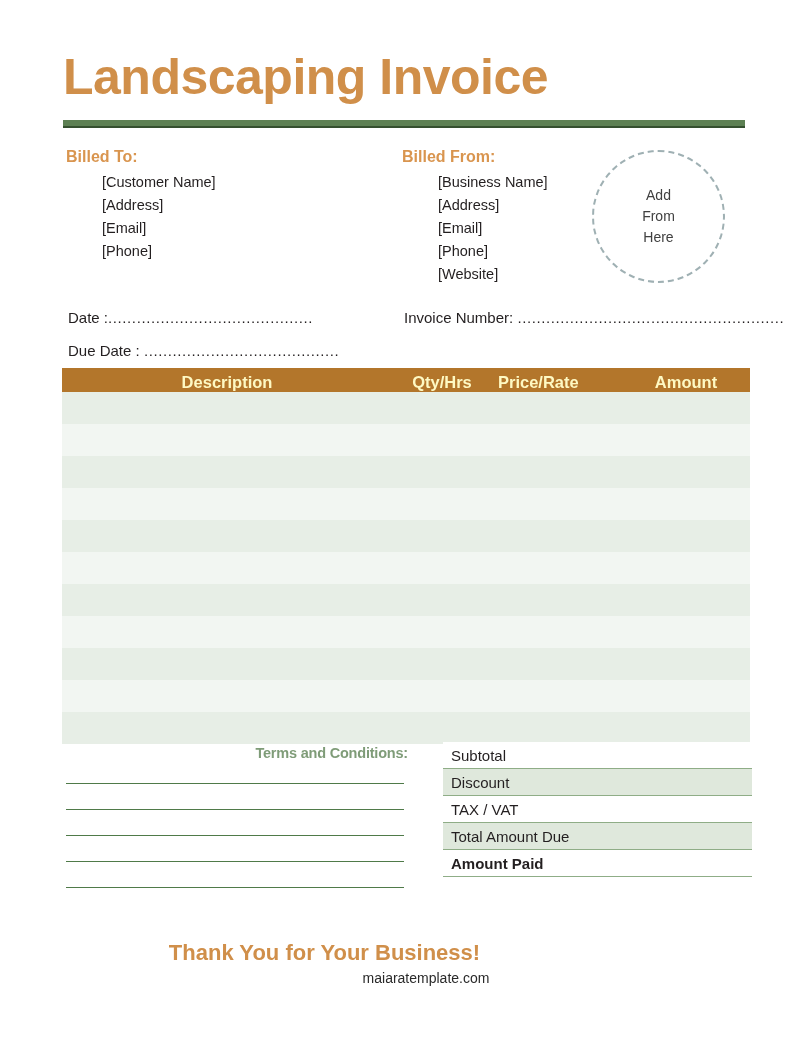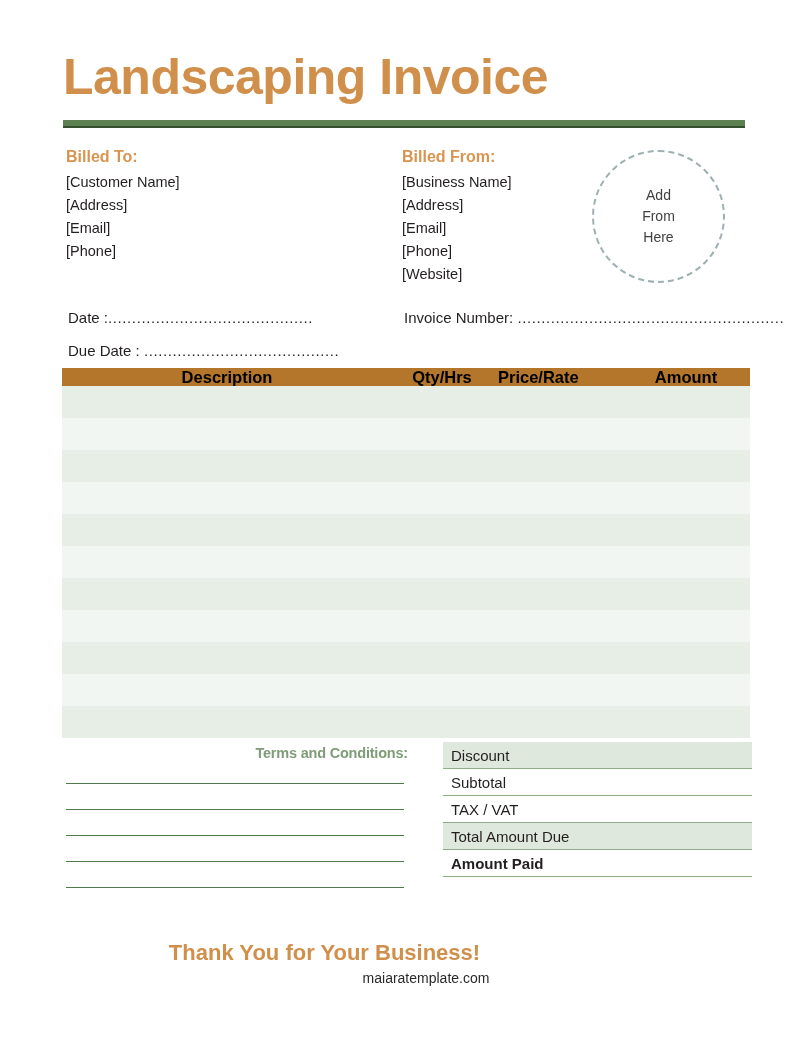--- a/index.html
+++ b/index.html
@@ -60,21 +60,21 @@
     line-height: 23px;
     color: #231f20;
   }
   .party-heading {
     font-size: 16px;
     font-weight: bold;
     color: #d9954f;
     margin-bottom: 2px;
     line-height: 24px;
   }
-  .party-line { display: block; }
+  .party-line { display: block; margin-left: 36px; }
 
   #billed-to  { left: 66px;  top: 145px; }
   #billed-from{ left: 402px; top: 145px; }
 
   
   .logo-circle {
     position: absolute;
     left: 592px;
     top: 150px;
     width: 133px;
@@ -111,23 +111,23 @@
   
   .items-table {
     position: absolute;
     left: 62px;
     top: 368px;
     width: 688px;
   }
   .items-head {
     display: flex;
     background: #b3762b;
-    height: 18px;
-    align-items: center;
-    color: #000000;
+    height: 24px;
+    align-items: flex-end;
+    color: #fef9c3;
     font-weight: bold;
     font-size: 16.5px;
   }
   .col-desc   { width: 330px; text-align: center; }
   .col-qty    { width: 100px; text-align: center; }
   .col-price  { width: 130px; text-align: left; padding-left: 6px; box-sizing: border-box; }
   .col-amount { width: 128px; text-align: center; }
 
   .items-body { }
   .item-row {
@@ -333,29 +333,29 @@
     <div class="terms-lines" id="terms-lines">
         <div class="terms-line"></div>
         <div class="terms-line"></div>
         <div class="terms-line"></div>
         <div class="terms-line"></div>
         <div class="terms-line"></div>
       </div>
   </div>
 
   <div class="totals" id="totals">
+      <div class="total-row plain">
+        <span>Subtotal</span>
+        <span style="margin-left: auto; padding-right: 8px;"></span>
+      </div>
       <div class="total-row tinted">
         <span>Discount</span>
         <span style="margin-left: auto; padding-right: 8px;"></span>
       </div>
       <div class="total-row plain">
-        <span>Subtotal</span>
-        <span style="margin-left: auto; padding-right: 8px;"></span>
-      </div>
-      <div class="total-row plain">
         <span>TAX / VAT</span>
         <span style="margin-left: auto; padding-right: 8px;"></span>
       </div>
       <div class="total-row tinted">
         <span>Total Amount Due</span>
         <span style="margin-left: auto; padding-right: 8px;"></span>
       </div>
       <div class="total-row plain strong">
         <span>Amount Paid</span>
         <span style="margin-left: auto; padding-right: 8px;"></span>

